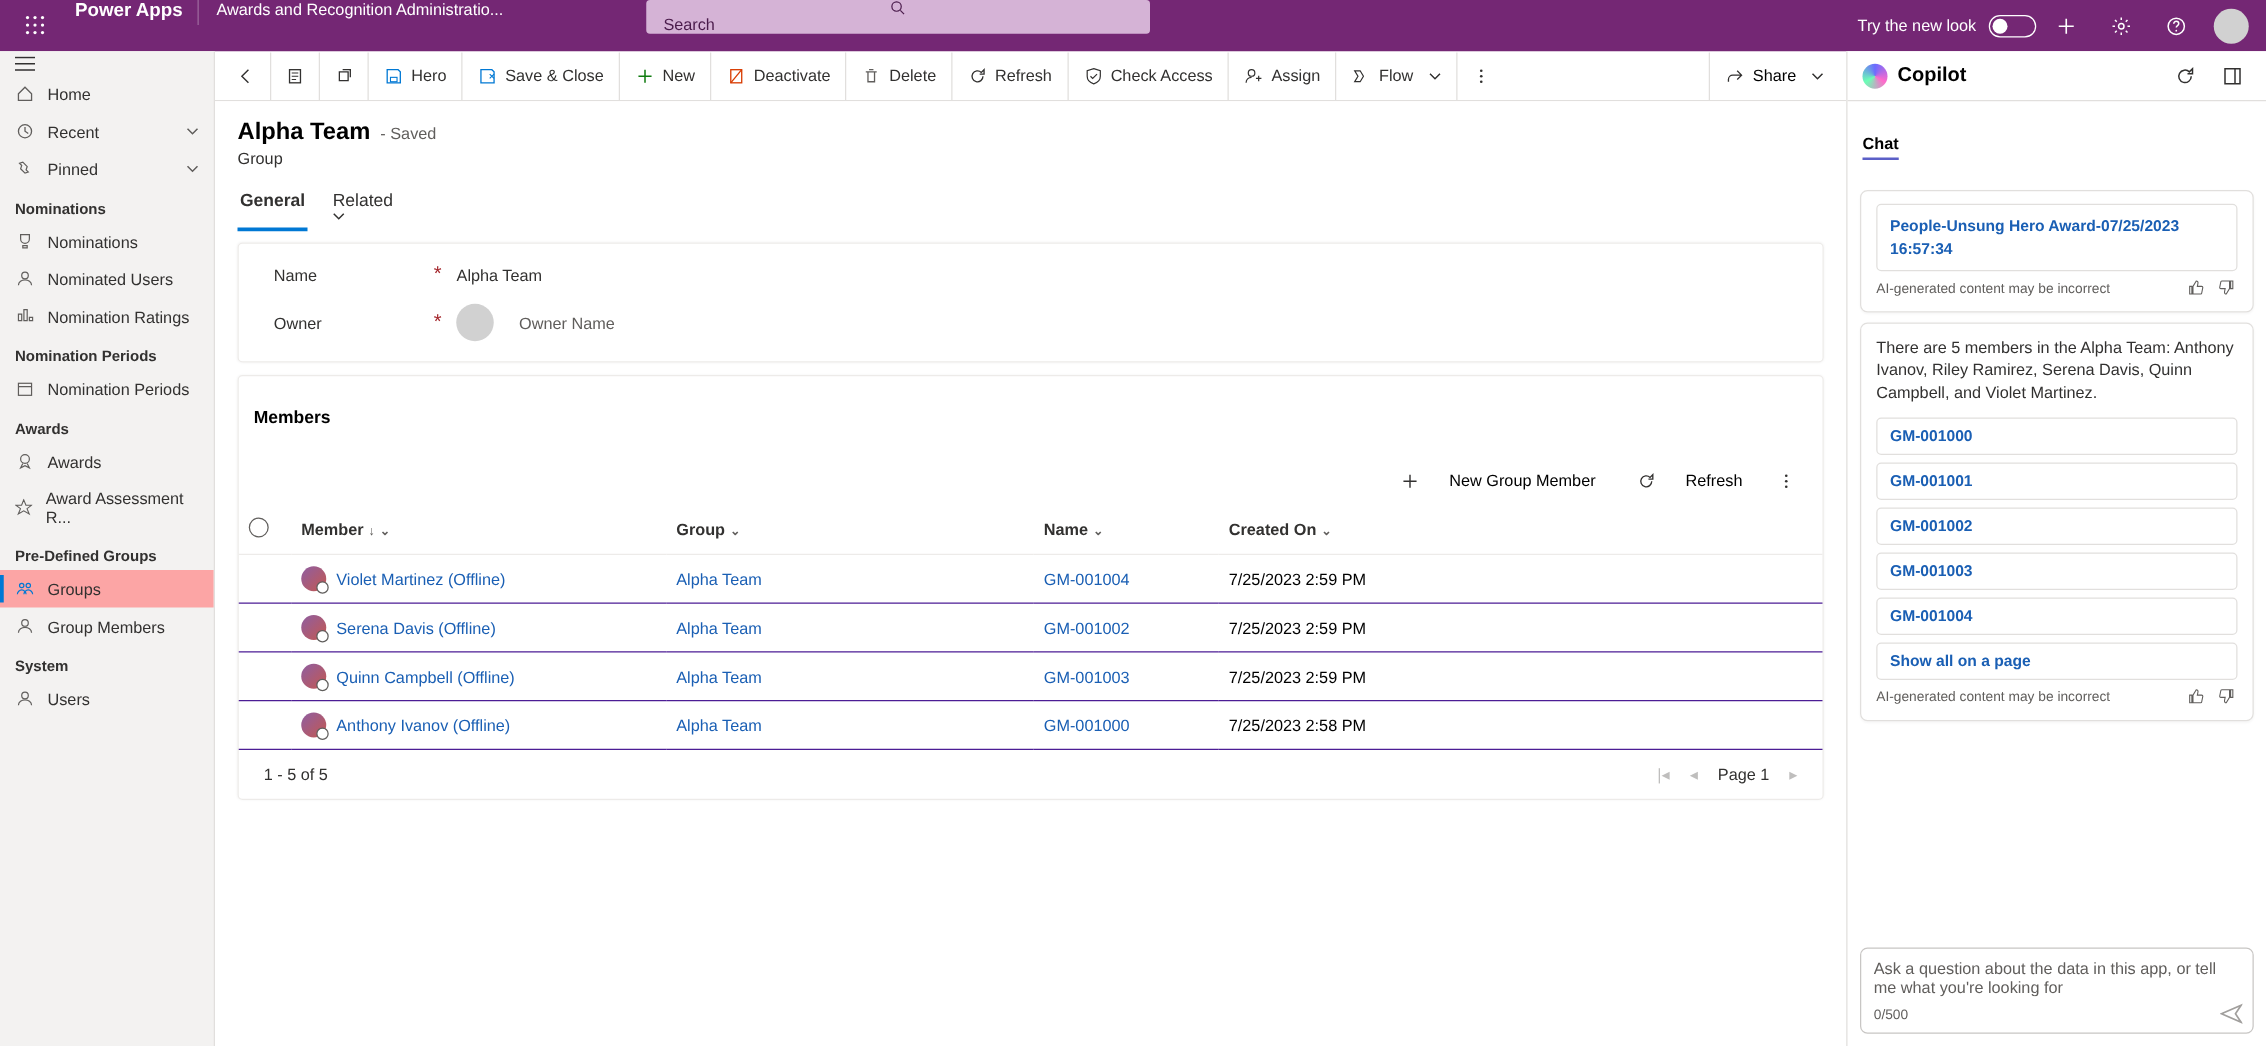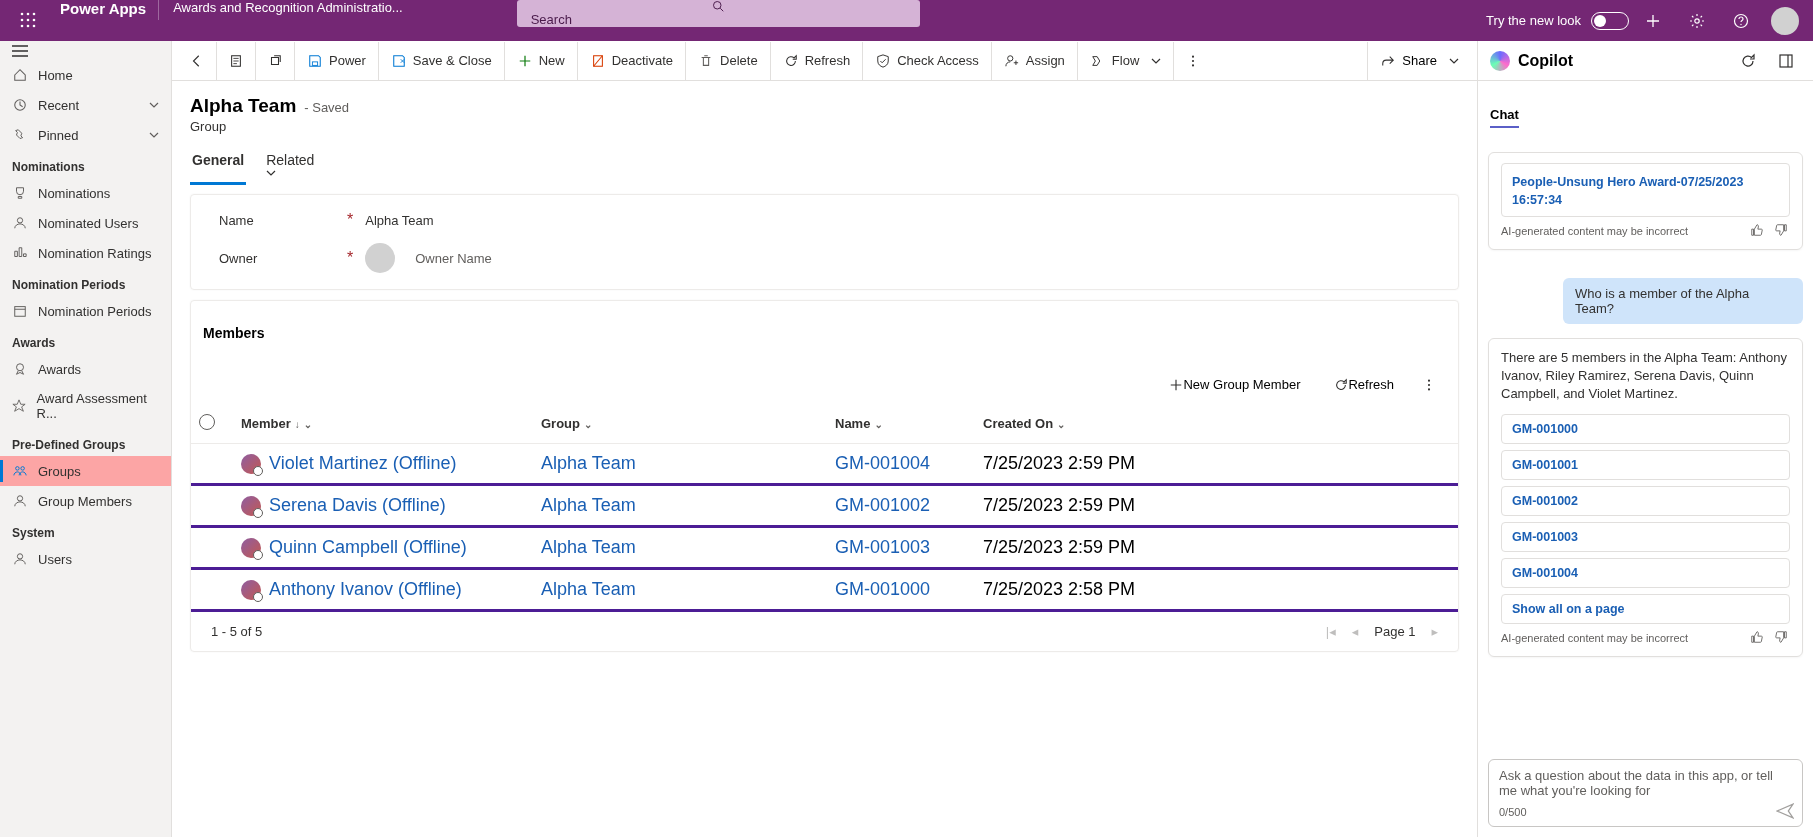--- a/index.html
+++ b/index.html
@@ -59,26 +59,26 @@
 .field-label { width: 128px; font-size:13px; color:#323130; }
 .req-star { color:#a4262c; margin-right: 12px; }
 .field-value { font-size:13px; color:#323130; }
 .owner-pill { display:flex; align-items:center; gap:20px; }
 .owner-avatar { width:30px; height:30px; border-radius:50%; background:#d1d1d1; }
 .owner-name { font-size:13px; color:#605e5c; }
 
 
 .members-header { font-size:14px; font-weight:600; margin-top: 14px; margin-bottom: 30px; padding: 10px 12px 0; }
 .members-cmd { display:flex; justify-content:flex-end; gap:6px; padding: 0 14px 6px; align-items:center; }
-.mem-btn { display:flex; align-items:center; gap:0; padding:6px 14px; font-size:13px; cursor:pointer; }
+.mem-btn { display:flex; align-items:center; gap:24px; padding:6px 14px; font-size:13px; cursor:pointer; }
 
 
 .table { width:100%; border-collapse: collapse; }
 .table th { text-align:left; font-size:13px; font-weight:600; padding: 10px 8px; border-bottom:1px solid #edebe9; color:#323130; }
-.table td { font-size:18px; padding: 9px 8px; border-bottom:3px solid #4c1d95; }
+.table td { font-size:13px; padding: 9px 8px; border-bottom:1px solid #4c1d95; }
 .sel-col { width:42px; text-align:center; }
 .sel-circle { width:16px; height:16px; border:1px solid #605e5c; border-radius:50%; display:inline-block; }
 .member-cell { display:flex; align-items:center; gap:8px; }
 .member-avatar { width:20px; height:20px; border-radius:50%; background:linear-gradient(135deg,#8e5ea2,#c45850); position:relative; }
 .member-avatar::after { content:''; position:absolute; right:-2px; bottom:-2px; width:8px; height:8px; border-radius:50%; background:#fff; border:1px solid #605e5c; }
 .link { color:#1a5fb4; cursor:pointer; }
 .col-arrow { font-size:10px; margin-left:4px; color:#605e5c; }
 .paging { display:flex; align-items:center; padding: 12px 20px; font-size:13px; color:#323130; }
 .paging-right { margin-left:auto; display:flex; align-items:center; gap:16px; color:#605e5c; }
 
@@ -318,21 +318,21 @@
             <path d="M7 2h7v7" fill="none" stroke="#323130" stroke-width="1.2"></path>
           </svg>
         </div>
       <div class="cmd-btn">
           <span class="cmd-icon">
             <svg width="14" height="14" viewBox="0 0 16 16">
               <path d="M2 2h10l2 2v10H2z" fill="none" stroke="#0078d4" stroke-width="1.2"></path>
               <rect x="5" y="9" width="6" height="4" fill="none" stroke="#0078d4" stroke-width="1"></rect>
             </svg>
           </span>
-          <span>Power</span>
+          <span>Hero</span>
         </div>
       <div class="cmd-btn">
           <span class="cmd-icon">
             <svg width="14" height="14" viewBox="0 0 16 16">
               <path d="M2 2h10l2 2v10H2z" fill="none" stroke="#0078d4" stroke-width="1.2"></path>
               <path d="M10 6l4 4M14 6l-4 4" stroke="#0078d4" stroke-width="1"></path>
             </svg>
           </span>
           <span>Save &amp; Close</span>
         </div>
@@ -582,23 +582,20 @@
               </svg>
             </span>
           <span class="thumb">
               <svg width="14" height="14" viewBox="0 0 16 16">
                 <path d="M14 9h-2V2h2zM11 2v7l-3 5c-1 0-2-1-1.5-2.5L7 9H3c-1 0-1-1-1-1l1-5c0-1 1-1 1-1z" fill="none" stroke="#605e5c" stroke-width="1"></path>
               </svg>
             </span>
         </div>
       </div>
 
-      <div class="cp-user-msg">
-        <div class="cp-user-bubble">Who is a member of the Alpha Team?</div>
-      </div>
 
       <div class="cp-card">
         <div class="cp-answer-text">There are 5 members in the Alpha Team: Anthony Ivanov, Riley Ramirez, Serena Davis, Quinn Campbell, and Violet Martinez.</div>
         <div id="cp-refs">
             <div class="cp-ref">GM-001000</div>
             <div class="cp-ref">GM-001001</div>
             <div class="cp-ref">GM-001002</div>
             <div class="cp-ref">GM-001003</div>
             <div class="cp-ref">GM-001004</div>
           </div>

